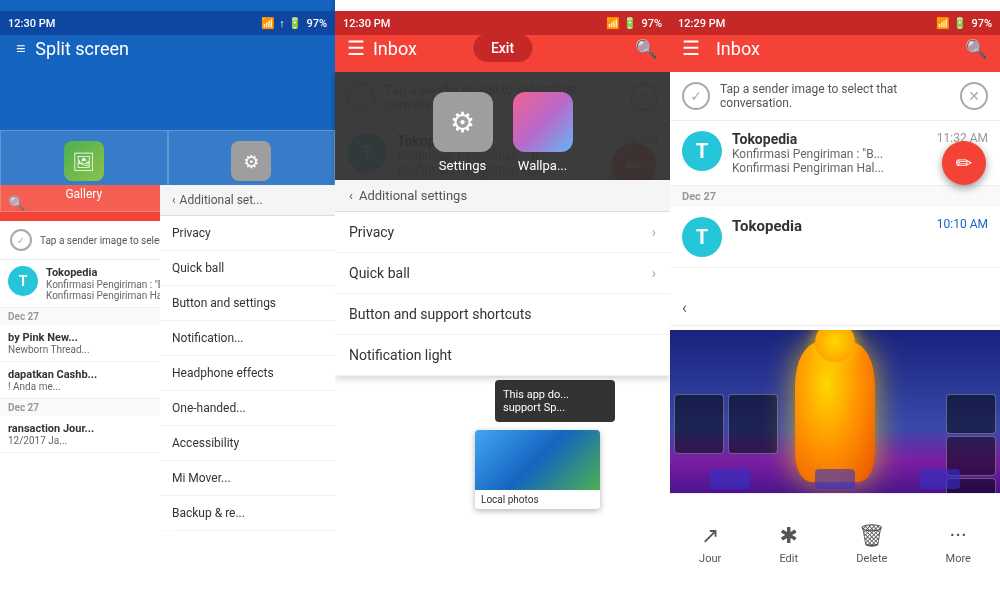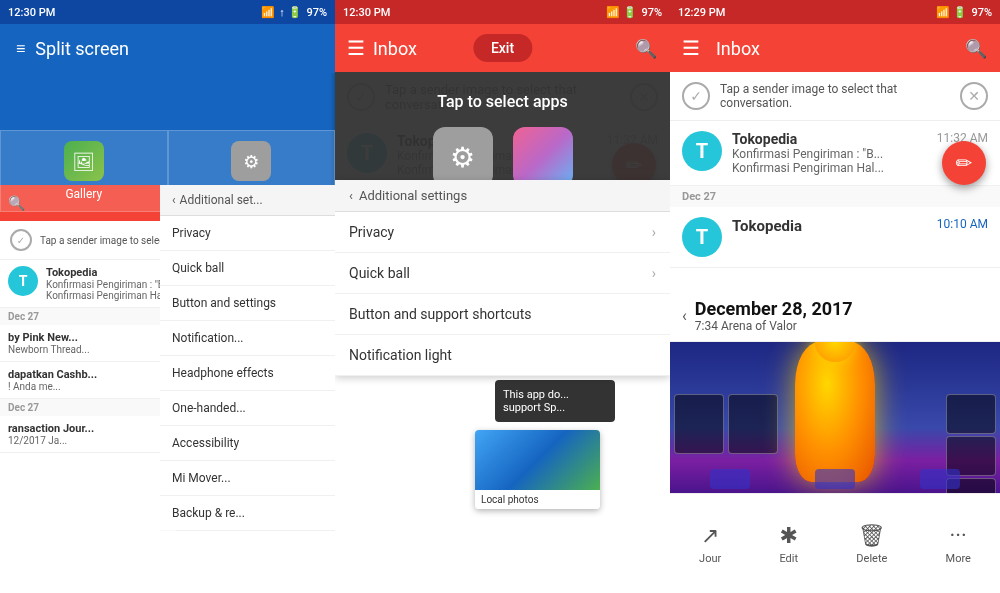--- a/index.html
+++ b/index.html
@@ -1,21 +1,21 @@
 <!DOCTYPE html>
 <html><head>
   <meta charset="utf-8">
   <style>
     * { margin: 0; padding: 0; box-sizing: border-box; }
     body { width: 1000px; height: 593px; overflow: hidden; font-family: 'Roboto', Arial, sans-serif; position: relative; background: #000; }
 
     
     .status-bar {
       position: absolute;
-      top: 0;
+      top: 11px;
       height: 24px;
       display: flex;
       align-items: center;
       justify-content: space-between;
       padding: 0 8px;
       font-size: 11px;
       font-weight: 500;
       color: #fff;
       z-index: 100;
     }
@@ -864,21 +864,20 @@
     <div class="email-list-item">
       <div class="avatar-t">T</div>
       <div class="email-content">
         <span class="email-time" style="color:#1565c0;">10:10 AM</span>
         <div class="email-sender-bold">Tokopedia</div>
       </div>
     </div>
   </div>
 
   <div class="tap-overlay">
-    <span class="tap-overlay-title">Tap to select apps</span>
     <div class="tap-apps-row">
       <div class="tap-app-btn">
         <div class="tap-app-icon tap-app-icon-settings">⚙</div>
         <span class="tap-app-label">Settings</span>
       </div>
       <div class="tap-app-btn">
         <div class="wallpa-icon"></div>
         <span class="tap-app-label">Wallpa...</span>
       </div>
     </div>
@@ -956,24 +955,20 @@
       <div class="avatar-t">T</div>
       <div class="email-content">
         <span class="email-time" style="color:#1565c0;">10:10 AM</span>
         <div class="email-sender-bold">Tokopedia</div>
       </div>
     </div>
   </div>
 
   <div class="date-bar" style="top:290px;z-index:6;">
     <span class="date-bar-chevron">‹</span>
-    <div>
-      <div class="date-bar-text">December 28, 2017</div>
-      <div class="date-sub-text">7:34  Arena of Valor</div>
-    </div>
   </div>
 
   <div class="game-area" style="top:330px;bottom:100px;">
 
     <div class="game-ui-top">
       <div class="game-card"></div>
       <div class="game-card"></div>
     </div>
 
     <div style="position:relative;width:130px;height:180px;display:flex;align-items:center;justify-content:center;">

